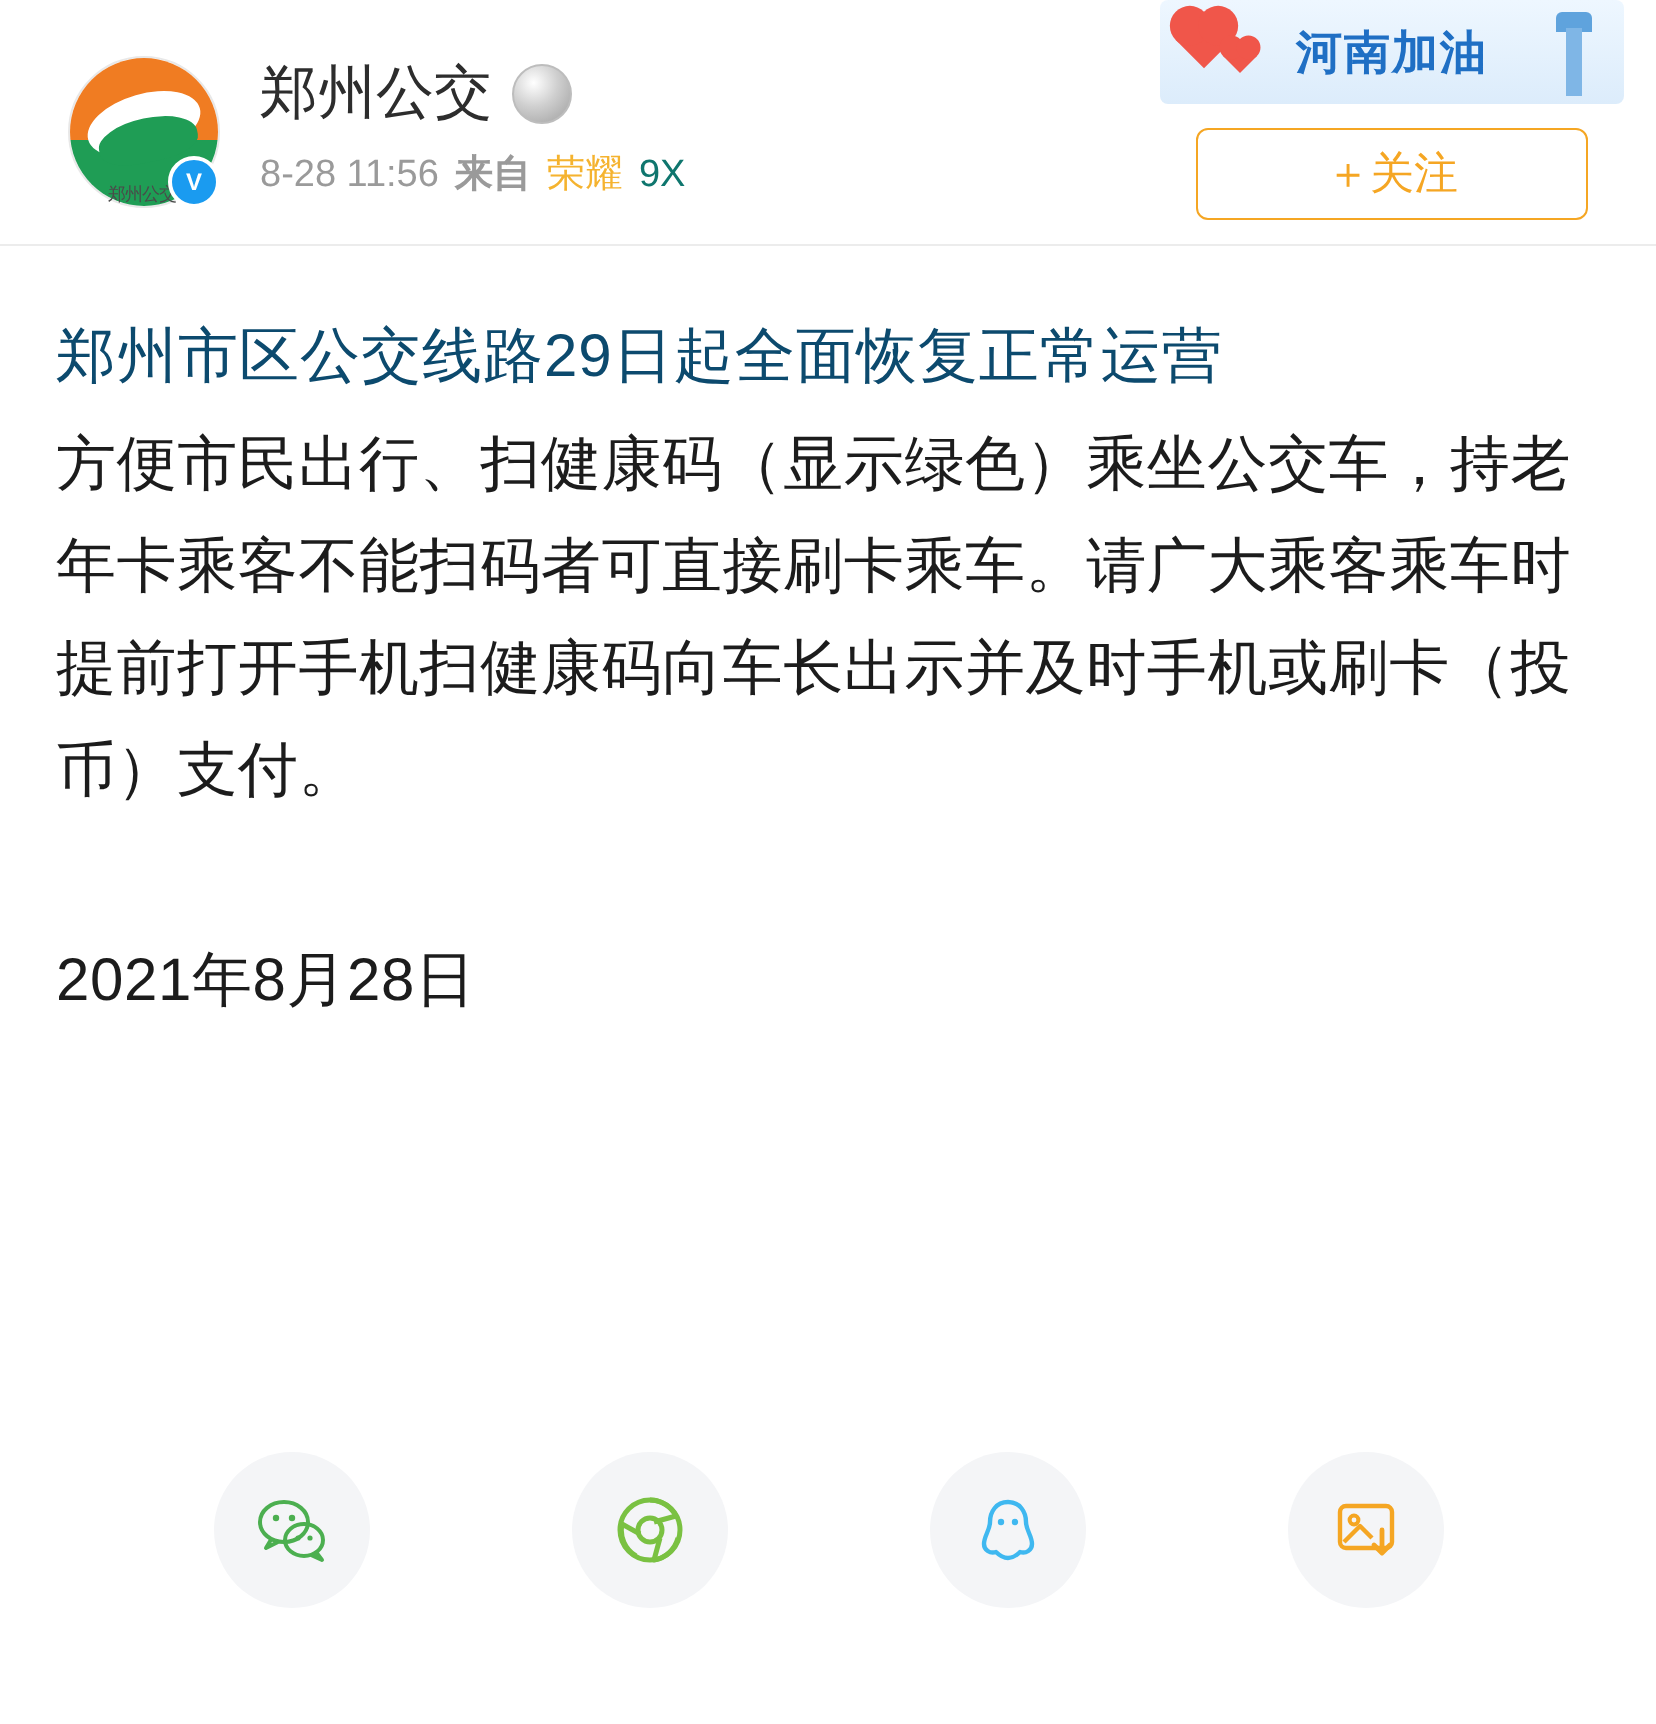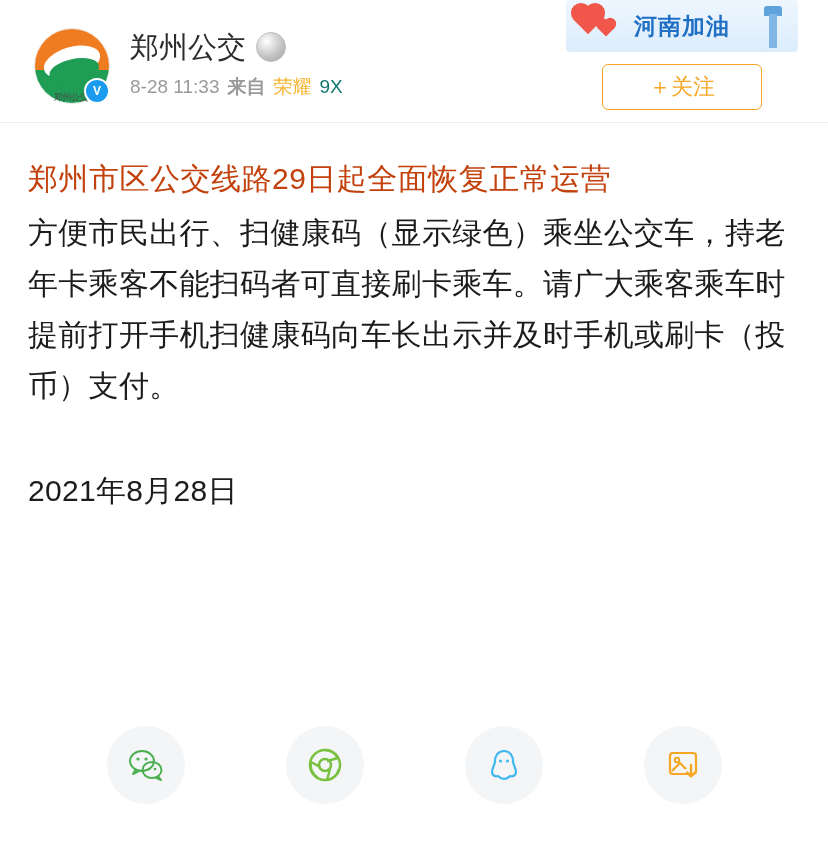--- a/index.html
+++ b/index.html
@@ -138,21 +138,21 @@
     gap: 8px;
     flex-wrap: wrap;
   }
   .meta-src { color: #9a9a9a; font-weight: bold; }
   .meta-brand { color: #f5b32f; }
   .meta-model { color: #0f766e; }
 
   
   .topright {
     position: absolute;
-    right: 30px;
+    right: 16px;
     top: 0;
     width: 232px;
     text-align: center;
   }
   .banner {
     position: relative;
     height: 52px;
     background: linear-gradient(180deg, #eef7ff 0%, #dcecfb 100%);
     border-radius: 4px;
     display: flex;
@@ -219,21 +219,21 @@
     left: 2px;
     top: 2px;
     width: 18px;
     height: 10px;
     background: #5fa3dd;
     border-radius: 3px 3px 0 0;
   }
   .follow-btn {
     margin-top: 12px;
     display: inline-block;
-    width: 160px;
+    width: 196px;
     height: 46px;
     line-height: 44px;
     border: 1px solid #f5a623;
     border-radius: 6px;
     color: #f5a623;
     font-size: 22px;
     text-align: center;
     background: #ffffff;
     box-sizing: border-box;
   }
@@ -244,21 +244,21 @@
     background: #ececec;
     margin: 18px 0 0 0;
   }
 
   
   .content {
     padding: 0 28px;
   }
   .post-title {
     font-size: 30px;
-    color: #c2410c;
+    color: #0c4a6e;
     line-height: 44px;
     margin: 34px 0 0 0;
     letter-spacing: 0.5px;
     font-weight: 400;
   }
   .para {
     font-size: 30px;
     color: #1c1c1c;
     line-height: 51px;
     letter-spacing: 0.3px;
@@ -308,21 +308,21 @@
       <div class="avatar-label">郑州公交</div>
       <div class="v-badge">V</div>
     </div>
 
     <div class="head-text">
       <div class="name-row">
         <span class="acct-name">郑州公交</span>
         <span class="acct-medal"></span>
       </div>
       <div class="meta-row">
-        <span>8-28 11:33</span>
+        <span>8-28 11:56</span>
         <span class="meta-src">来自</span>
         <span class="meta-brand">荣耀</span>
         <span class="meta-model">9X</span>
       </div>
     </div>
 
     <div class="topright">
       <div class="banner">
         <span class="banner-heart"></span>
         <span class="banner-heart small"></span>

